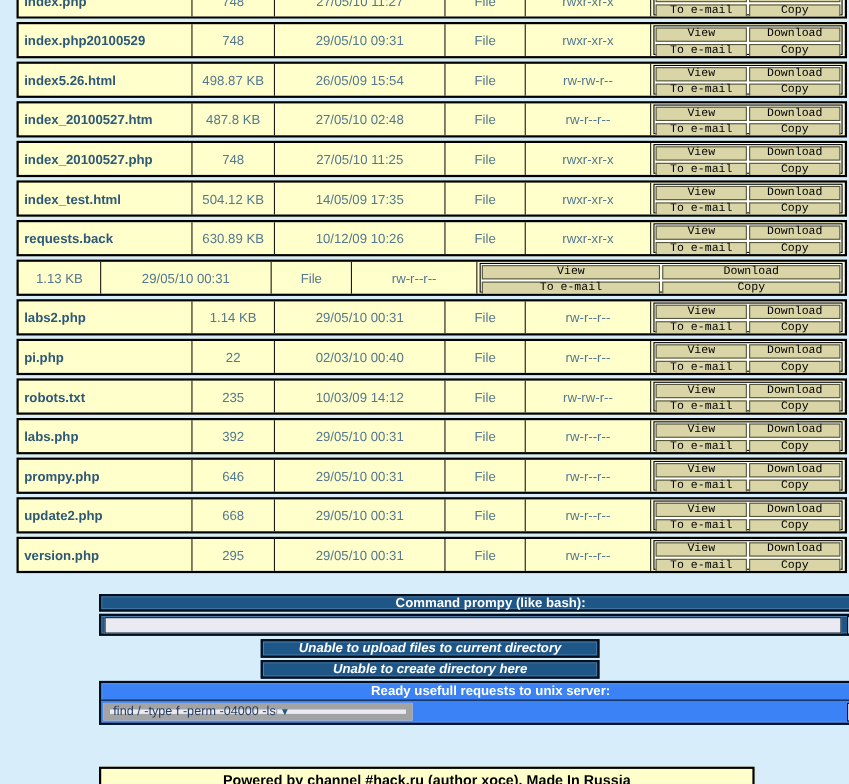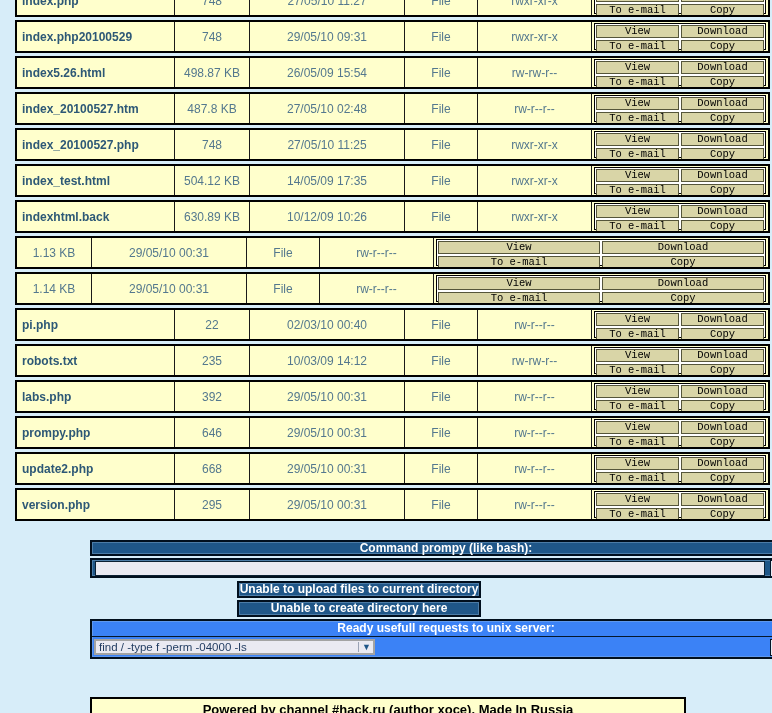--- a/index.html
+++ b/index.html
@@ -57,37 +57,38 @@
     margin:0 6px 0 1px; font-family:inherit; font-size:11px; padding:0 2px;
   }
   .go {
     background:#1F5688; color:#fff; font-weight:bold; font-size:11px;
     border:1px solid #E6EDF5; outline:1px solid #041528;
     height:15px; line-height:11px; padding:0 3px; margin-right:2px;
     font-family:inherit; cursor:pointer;
   }
 
   .notice {
-    box-sizing:border-box; width:244px; margin:3px 0 0 237px;
+    box-sizing:border-box; width:308px; margin:3px 0 0 237px;
     background:#1F5688; border:2px solid #010f1e; color:#fff;
     font-weight:bold; font-size:12px; text-align:center;
     height:17px; line-height:13px;
     box-shadow:inset 0 0 0 1px rgba(160,195,225,0.35);
+    font-style:italic;
   }
   .notice + .notice { margin-top:2px; }
 
   .req-box { margin-top:2px; border:2px solid #010f1e; background:#3b82f6;
              box-shadow:inset 0 0 0 1px rgba(160,195,225,0.35); }
   .req-title { color:#fff; font-weight:bold; font-size:12px; text-align:center;
                height:15px; line-height:14px; border-bottom:1px solid #06182c; }
   .req-row { height:20px; display:flex; align-items:center; padding:0 2px; }
   .select {
     box-sizing:border-box; width:281px; height:16px; background:#EAEAF2;
-    border:2px solid #a3a3a3; display:flex; align-items:center;
-    justify-content:space-between; font-size:11.5px; color:#1F3A5F;
+    border:6px solid #a3a3a3; display:flex; align-items:center;
+    font-size:11.5px; color:#1F3A5F;
     padding:0 2px 0 3px; cursor:pointer; white-space:nowrap;
   }
   .arrow { color:#1F5688; font-size:9px; border-left:1px solid #9aa3b5; padding-left:3px; }
   .req-spacer { flex:1; }
 
   
   .footer {
     box-sizing:border-box; width:596px; margin:38px 0 0 90px;
     background:#FFFFCC; border:2px solid #000; color:#000;
     font-weight:bold; font-size:13px; text-align:center; padding:3px 0 7px;
@@ -200,21 +201,21 @@
           <button class="abtn">Download</button>
           <button class="abtn">To e-mail</button>
           <button class="abtn">Copy</button>
         </div>
       </div>
     </div>
   </div>
 
   <div class="row-clip">
     <div class="row">
-      <a class="c name">indexhtml.back</a>
+      <a class="c name">requests.back</a>
       <div class="c size">630.89 KB</div>
       <div class="c date">10/12/09 10:26</div>
       <div class="c type">File</div>
       <div class="c perms">rwxr-xr-x</div>
       <div class="c actions">
         <div class="actions-box">
           <button class="abtn">View</button>
           <button class="abtn">Download</button>
           <button class="abtn">To e-mail</button>
           <button class="abtn">Copy</button>
@@ -235,20 +236,21 @@
           <button class="abtn">Download</button>
           <button class="abtn">To e-mail</button>
           <button class="abtn">Copy</button>
         </div>
       </div>
     </div>
   </div>
 
   <div class="row-clip">
     <div class="row">
+      <a class="c name">labs2.php</a>
       <div class="c size">1.14 KB</div>
       <div class="c date">29/05/10 00:31</div>
       <div class="c type">File</div>
       <div class="c perms">rw-r--r--</div>
       <div class="c actions">
         <div class="actions-box">
           <button class="abtn">View</button>
           <button class="abtn">Download</button>
           <button class="abtn">To e-mail</button>
           <button class="abtn">Copy</button>

